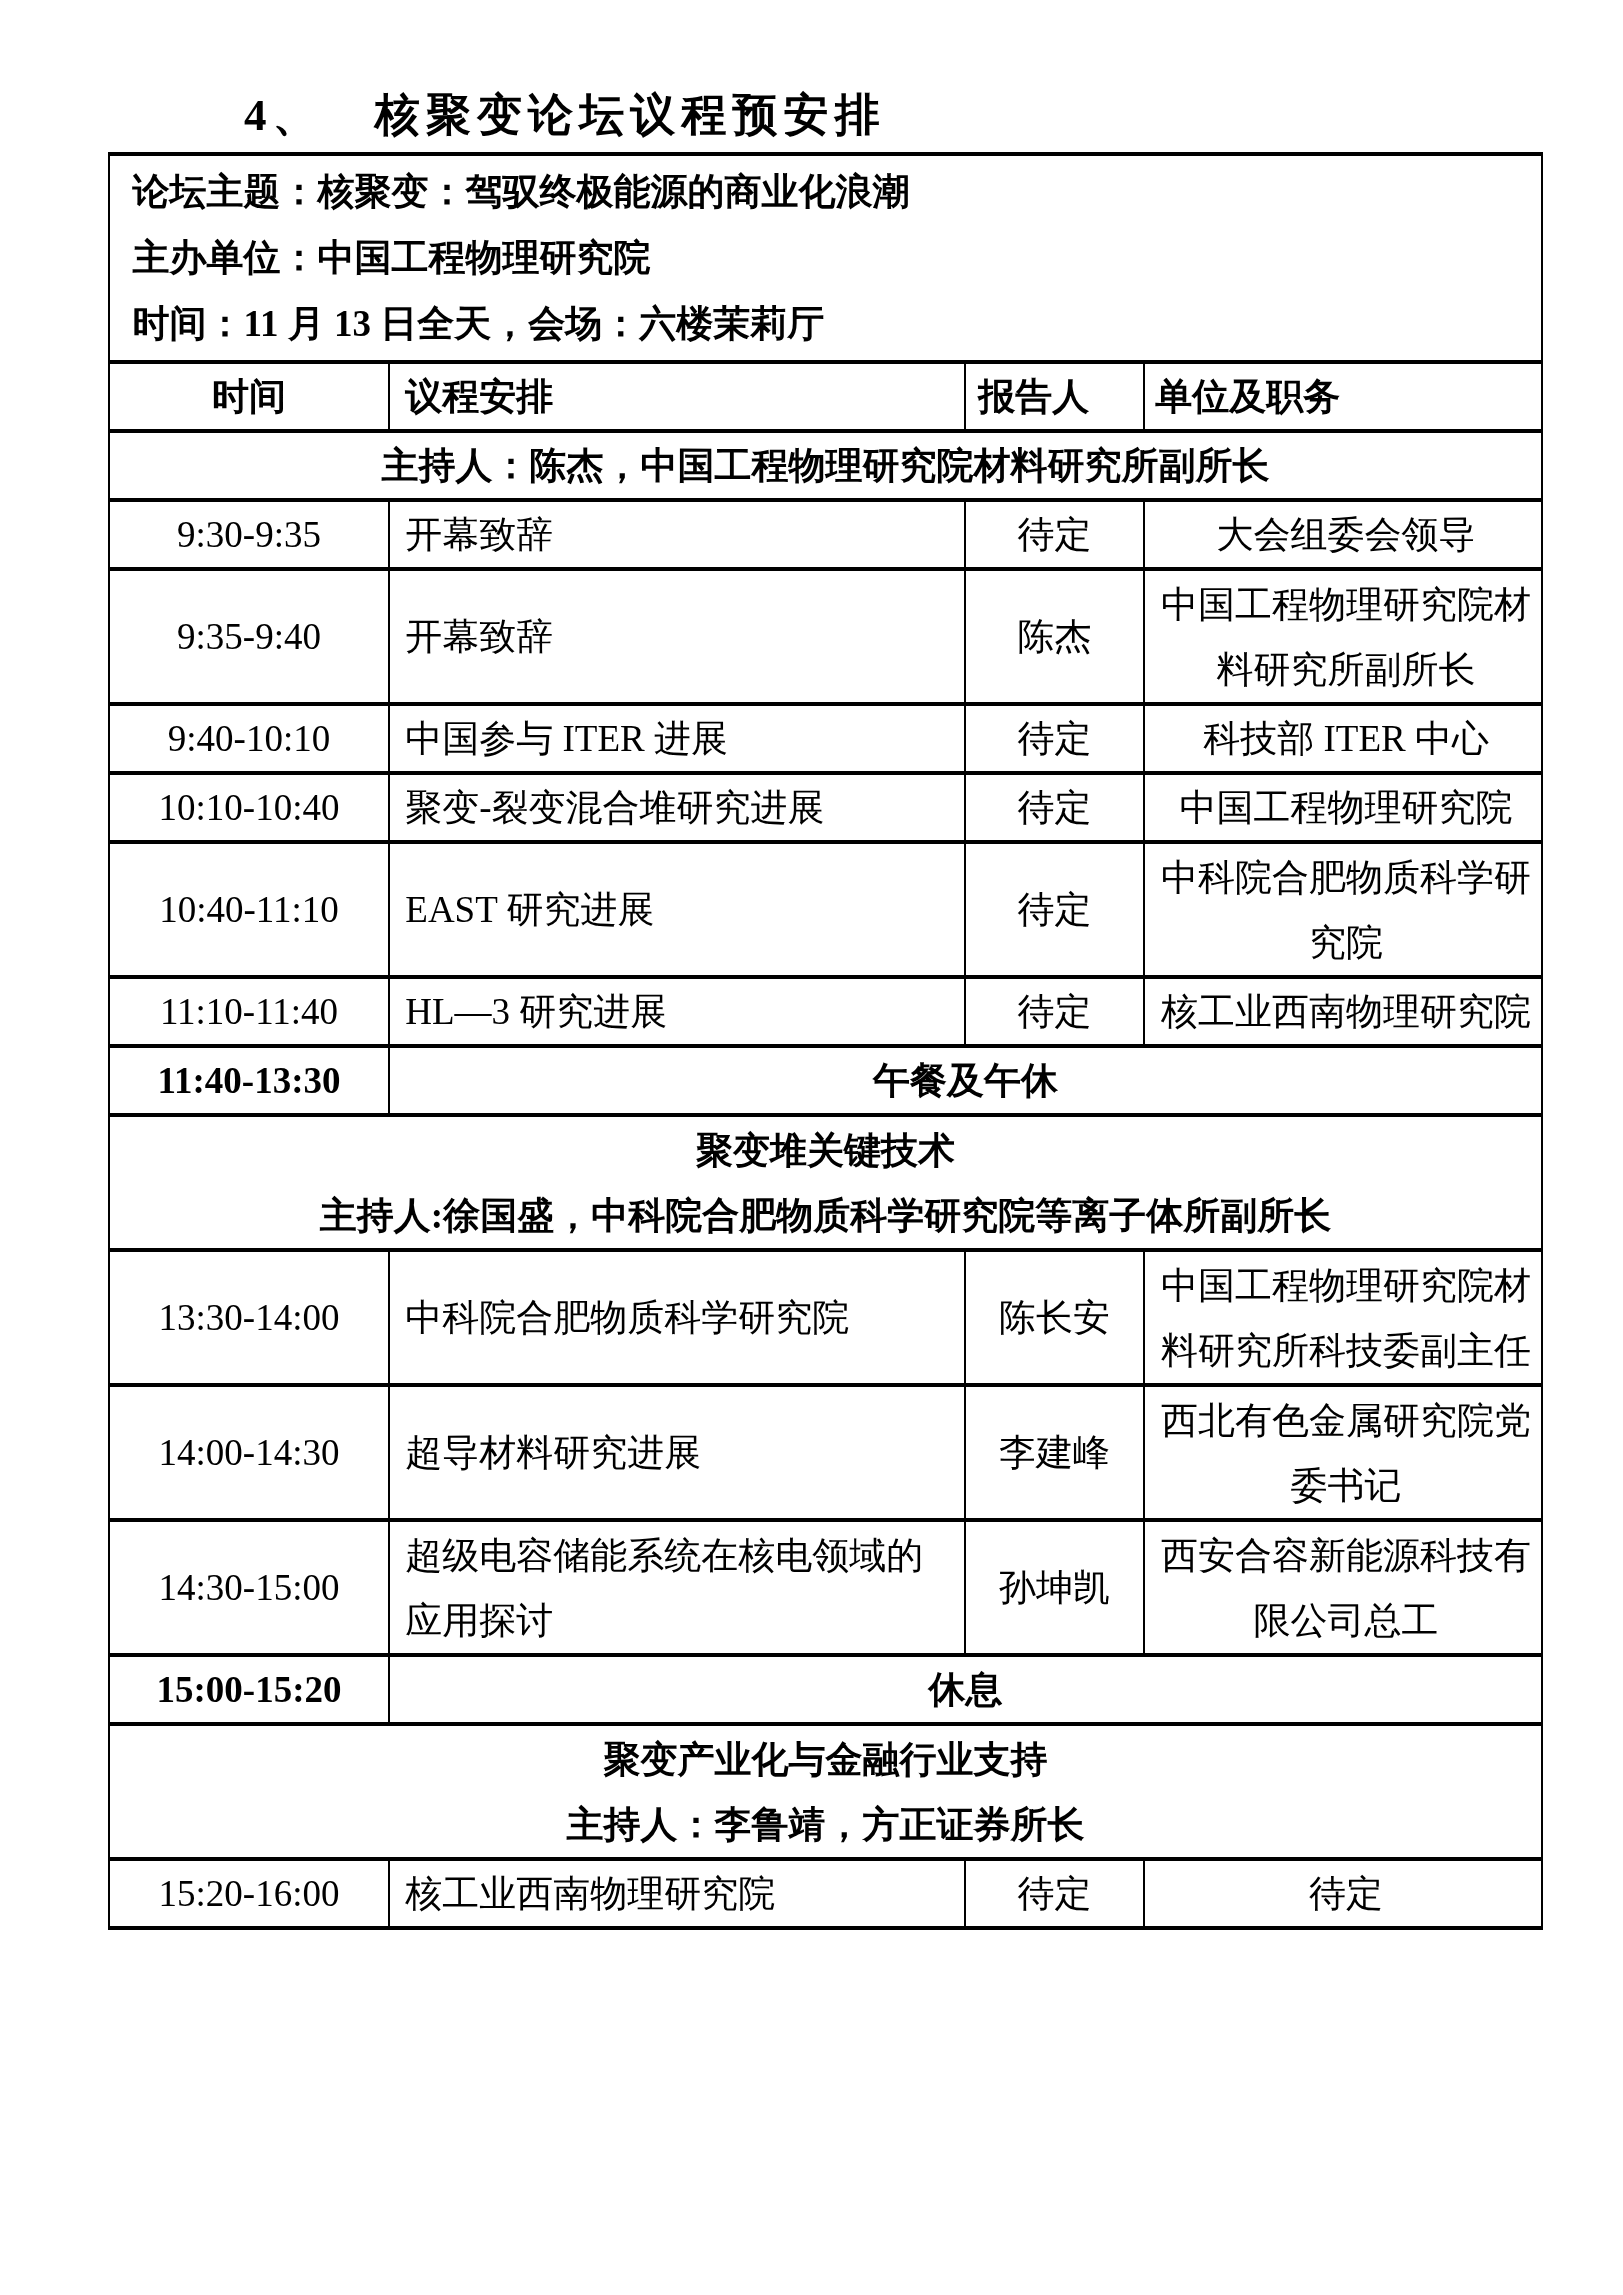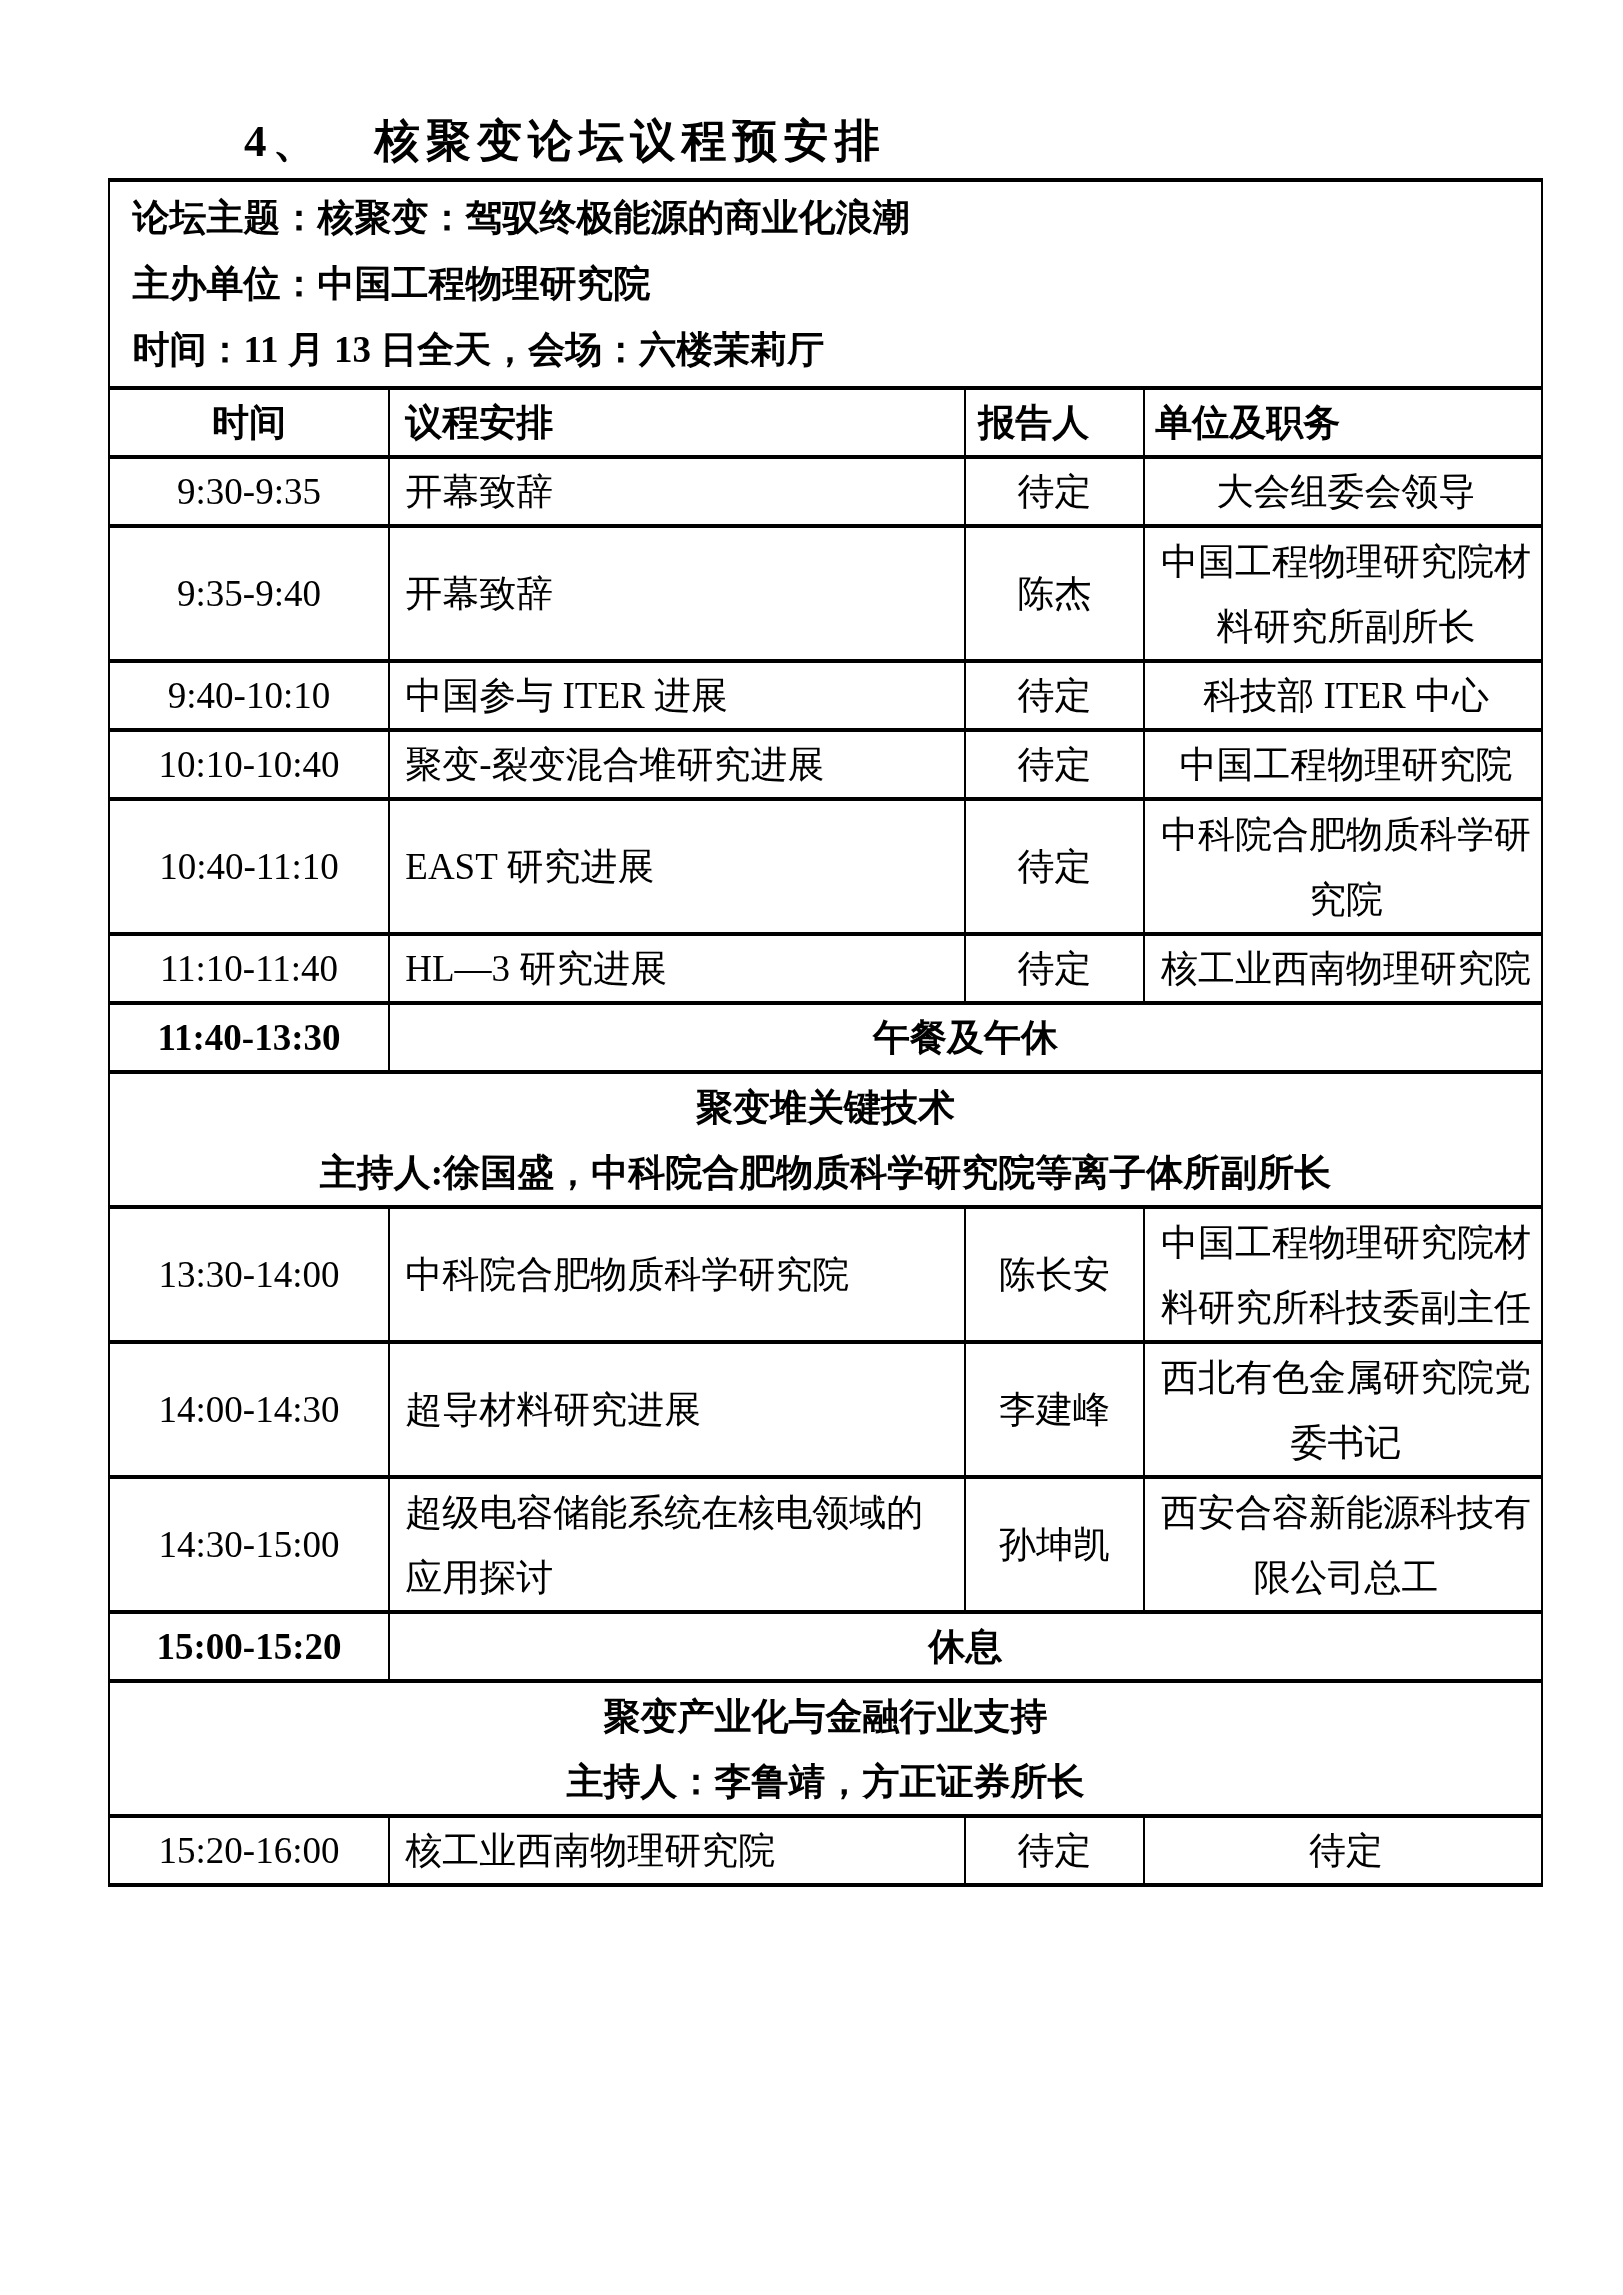--- a/index.html
+++ b/index.html
@@ -10,21 +10,21 @@
   .page {
     position: relative;
     width: 1623px;
     height: 2295px;
     background: #ffffff;
     color: #000000;
     font-family: "Liberation Serif", "DejaVu Serif", serif;
     overflow: hidden;
   }
   .doc-title {
-    margin: 119px 0 0 244px;
+    margin: 93px 0 0 244px;
     font-size: 45px;
     font-weight: bold;
     letter-spacing: 6.1px;
     line-height: 1.0;
     white-space: nowrap;
   }
   table.agenda {
     margin-left: 108px;
     margin-top: 14px;
     width: 1434px;
@@ -85,20 +85,23 @@
       </td>
     </tr>
 
     <tr class="h-single">
       <td class="bold c-center">时间</td>
       <td class="bold hdr-agenda">议程安排</td>
       <td class="bold hdr-speaker">报告人</td>
       <td class="bold hdr-org">单位及职务</td>
     </tr>
 
+    <tr class="h-mod">
+      <td colspan="4" class="bold c-center">主持人：陈杰，中国工程物理研究院材料研究所副所长</td>
+    </tr>
 
     <tr class="h-single">
       <td class="c-time">9:30-9:35</td>
       <td class="c-agenda">开幕致辞</td>
       <td class="c-speaker">待定</td>
       <td class="c-org">大会组委会领导</td>
     </tr>
 
     <tr class="h-double">
       <td class="c-time">9:35-9:40</td>

